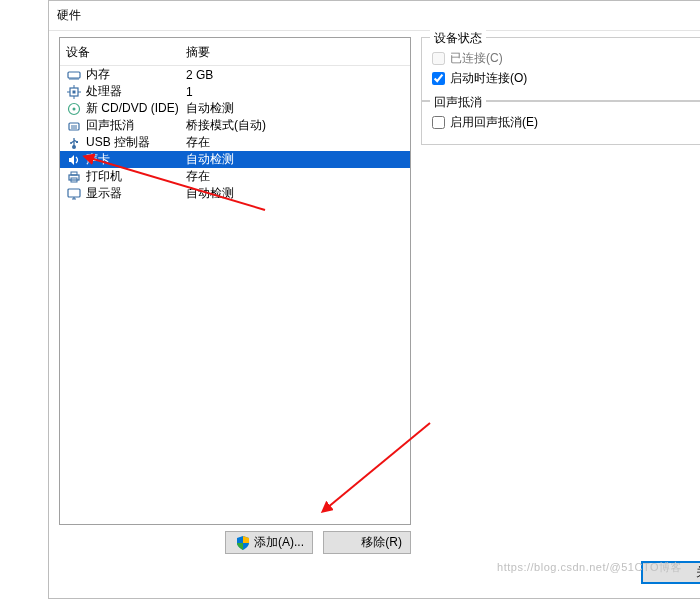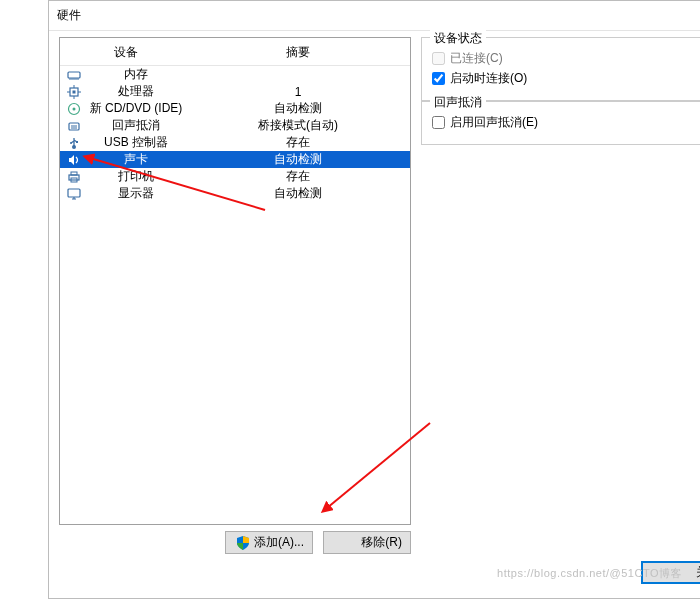--- a/index.html
+++ b/index.html
@@ -4,21 +4,21 @@
 <style>
 * { box-sizing: border-box; font-family: "Microsoft YaHei", "Segoe UI", sans-serif; font-size: 12px; }
 body { margin: 0; padding: 0; background: #fff; width: 700px; height: 601px; overflow: hidden; position: relative; }
 .window { width: 698px; height: 599px; border: 1px solid #bcbcbc; background: #fff; display: flex; flex-direction: column; margin-left: 48px; }
 .titlebar { height: 30px; background: #fff; border-bottom: 1px solid #e4e4e4; display: flex; align-items: center; padding: 0 0 0 8px; }
 .titlebar .title { flex: 1; color: #000; font-size: 12px; }
 .titlebar .close { width: 44px; height: 30px; display: flex; align-items: center; justify-content: center; cursor: pointer; }
 .body { flex: 1; display: flex; flex-direction: column; padding: 6px 10px 8px 10px; }
 .split { flex: 1; display: flex; gap: 10px; min-height: 0; }
 .left { width: 352px; display: flex; flex-direction: column; }
-.listbox { flex: 1; border: 1px solid #a0a0a0; background: #fff; overflow: hidden; display: flex; flex-direction: column; text-align: center; }
+.listbox { flex: 1; border: 1px solid #a0a0a0; background: #fff; overflow: hidden; display: flex; flex-direction: column; }
 .columns { display: flex; padding: 6px 0 4px 6px; font-size: 12px; color: #000; }
 .col1 { width: 120px; }
 .col2 { flex: 1; }
 .sep { height: 1px; background: #e6e6e6; margin: 0; }
 .rows { flex: 1; }
 .row { display: flex; align-items: center; height: 17px; padding-left: 6px; }
 .row .icon { width: 16px; height: 16px; margin-right: 4px; display: flex; align-items: center; justify-content: center; }
 .row .name { width: 100px; }
 .row .summary { flex: 1; }
 .row.selected { background: #0b62d0; color: #fff; }
@@ -30,21 +30,21 @@
 .right { flex: 1; display: flex; flex-direction: column; }
 .group { border: 1px solid #ccc; padding: 10px 10px 12px 10px; position: relative; }
 .group .legend { position: absolute; top: -8px; left: 8px; background: #fff; padding: 0 4px; font-size: 12px; }
 .chk, .rad { display: flex; align-items: center; height: 20px; gap: 5px; }
 .chk input, .rad input { margin: 0; }
 .disabled-combo { margin: 6px 0 0 18px; height: 23px; border: 1px solid #c4c4c4; background: #ebebeb; color: #6d6d6d; display: flex; align-items: center; padding: 0 22px 0 6px; position: relative; }
 .disabled-combo .chev { position: absolute; right: 6px; top: 4px; }
 .grey { color: #777; }
 .footer { height: 36px; display: flex; align-items: center; justify-content: flex-end; gap: 2px; padding-right: 6px; }
 .btn.primary { border: 1px solid #0078d7; box-shadow: 0 0 0 1px #0078d7 inset; }
-.watermark { position: absolute; right: 18px; bottom: 20px; color: #c0c0c0; font-size: 11px; letter-spacing: 0.5px; pointer-events: none; }
+.watermark { position: absolute; right: 18px; bottom: 26px; color: #c0c0c0; font-size: 11px; letter-spacing: 0.5px; pointer-events: none; }
 .arrow { position: absolute; pointer-events: none; }
 </style>
 </head>
 <body>
 
 <div class="window">
   <div class="titlebar">
     <span class="title">硬件</span>
     <div class="close">
       <svg width="10" height="10" viewBox="0 0 10 10">
@@ -63,20 +63,21 @@
           <div class="sep"></div>
           <div class="rows" id="rows">
               <div class="row">
     <span class="icon">
                   <svg viewBox="0 0 14 14">
                     <rect x="1" y="4" width="12" height="6" rx="1" fill="none" stroke="#3b6ea5" stroke-width="1.2"></rect>
                     <path d="M3 10 v2 M5 10 v2 M7 10 v2 M9 10 v2 M11 10 v2" stroke="#3b6ea5" stroke-width="1"></path>
                   </svg>
                 </span>
     <span class="name">内存</span>
+    <span class="summary">2 GB</span>
               </div>
               <div class="row">
     <span class="icon">
                   <svg viewBox="0 0 14 14">
                     <rect x="3" y="3" width="8" height="8" fill="none" stroke="#3b6ea5" stroke-width="1.2"></rect>
                     <rect x="5.5" y="5.5" width="3" height="3" fill="#3b6ea5"></rect>
                     <path d="M7 0v3 M7 11v3 M0 7h3 M11 7h3" stroke="#3b6ea5" stroke-width="1"></path>
                   </svg>
                 </span>
     <span class="name">处理器</span>

